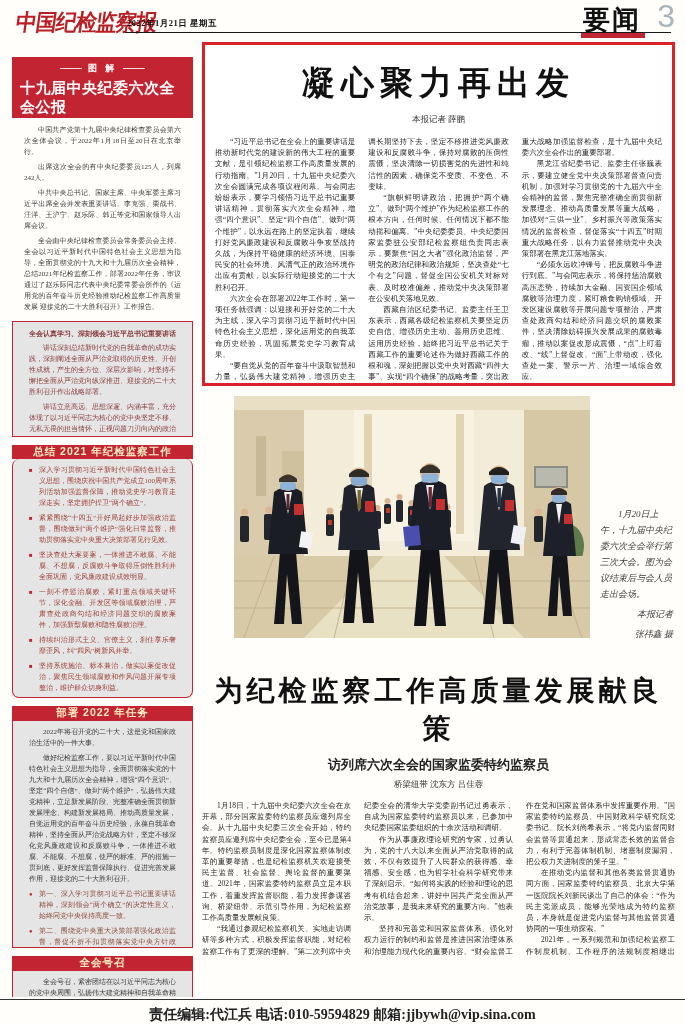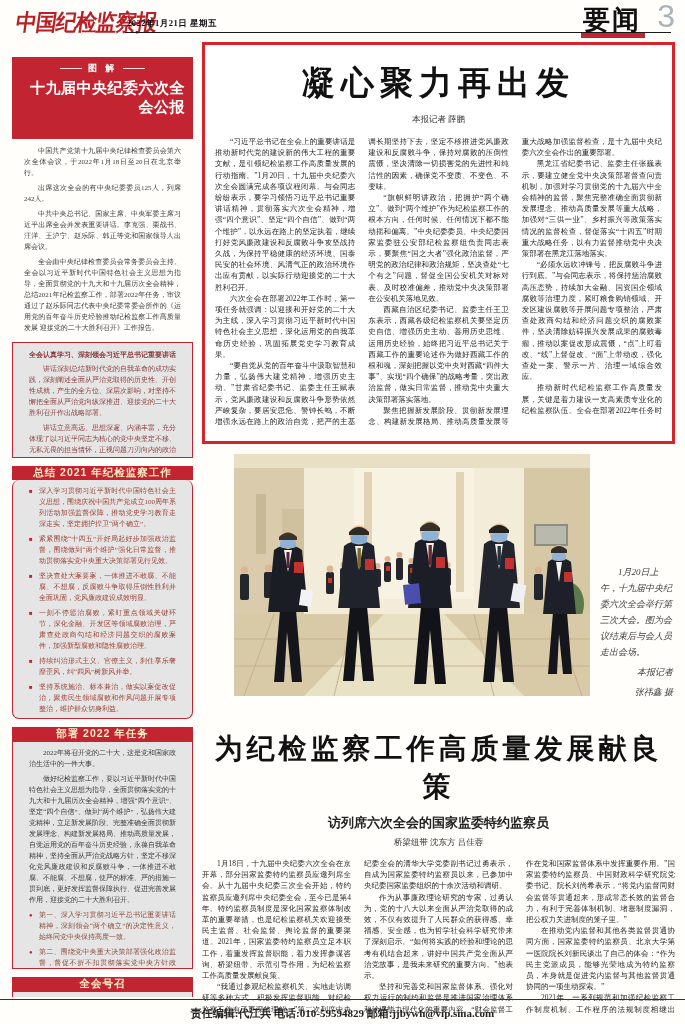--- a/index.html
+++ b/index.html
@@ -9,21 +9,21 @@
   .hdr{position:absolute;top:0;left:0;right:0;height:45px;}
   .masthead{position:absolute;left:16px;top:8px;font-size:21px;font-weight:900;color:#b82026;
             transform:skewX(-8deg) scaleY(1.08);letter-spacing:-1px;font-family:"DejaVu Serif",serif;}
   .hdr-date{position:absolute;left:127px;top:18px;font-size:8.5px;font-weight:bold;color:#111;letter-spacing:.5px;}
   .hdr-rule{position:absolute;left:125px;right:14px;top:32px;height:1px;background:#1a1a1a;}
   .section-name{position:absolute;right:44px;top:2px;font-size:27px;font-weight:bold;letter-spacing:2px;color:#111;}
   .section-bar{position:absolute;right:40px;top:33px;width:64px;height:5px;background:#c32431;}
   .page-num{position:absolute;right:10px;top:-2px;font-size:32px;color:#a9b3ba;font-family:"Liberation Sans",sans-serif;}
   
   .leftcol{position:absolute;left:12px;top:57px;width:181px;height:940px;overflow:hidden;}
-  .ig-head{background:#c32431;color:#fff;padding:5px 8px 22px;text-align:right;}
+  .ig-head{background:#c32431;color:#fff;padding:5px 8px 1px;text-align:left;}
   .kicker{display:flex;align-items:center;justify-content:center;gap:6px;font-size:9px;letter-spacing:3px;font-weight:bold;}
   .kline{display:inline-block;width:22px;height:1px;background:rgba(255,255,255,.85);}
   .ig-title{margin-top:4px;font-size:15px;font-weight:bold;letter-spacing:.5px;font-family:"Liberation Sans",sans-serif;}
   .ig-intro{padding:7px 2px 4px;}
   .ig-intro p, .ig p{margin:0 10px 4px;font-size:7px;line-height:11px;text-align:justify;text-indent:2em;color:#3a3a3a;}
   .boxed{border:1.5px solid #c32431;padding:6px 6px 4px;margin-bottom:8px;background:#e5e5e5;}
   .study{height:104px;overflow:hidden;}
   .study-title{color:#c32431;font-weight:bold;font-size:9.5px;text-align:center;line-height:14px;margin:0 0 4px;
                font-family:"Liberation Sans",sans-serif;}
   .study p{color:#8a3c3c;}
@@ -33,21 +33,21 @@
   .sumbox p{color:#9c3f33;text-indent:0;padding-left:10px;position:relative;}
   .sumbox p::before{content:"■";color:#c32431;position:absolute;left:0;top:0;font-size:6px;}
   .taskbox{height:216px;overflow:hidden;}
   .taskbox .intro p{color:#3a3a3a;}
   .taskbox .tlist p{color:#8a4a3a;text-indent:0;padding-left:10px;position:relative;}
   .taskbox .tlist p::before{content:"●";color:#c32431;position:absolute;left:0;top:0;font-size:6px;}
   .callbox{height:58px;overflow:hidden;}
   .callbox p{color:#3a3a3a;}
   
   .main{position:absolute;left:202px;top:42px;width:473px;}
-  .feature{border:3px solid #d8232a;height:402px;padding:0 10px;box-sizing:border-box;background:#fff;overflow:hidden;}
+  .feature{border:3px solid #d8232a;height:344px;padding:0 10px;box-sizing:border-box;background:#fff;overflow:hidden;}
   .f-headline{text-align:center;font-size:33px;font-weight:bold;letter-spacing:6px;margin-top:16px;
               font-family:"Liberation Sans","DejaVu Sans",sans-serif;color:#111;}
   .byline{text-align:center;font-size:8.5px;color:#333;margin-top:8px;}
   .f-body{margin-top:10px;height:298px;overflow:hidden;column-count:3;column-gap:13px;}
   .f-body p, .a2-body p{margin:0;font-size:7.5px;line-height:11.2px;text-align:justify;text-indent:2em;color:#1f1f1f;}
   
   .photo-row{display:flex;margin-top:10px;}
   .photo-wrap{margin-left:32px;width:356px;height:242px;flex:0 0 auto;background:#e8dfc8;overflow:hidden;}
   .caption{flex:1;padding:110px 2px 0 10px;font-size:9px;line-height:16px;color:#3c3c3c;font-style:italic;}
   .caption .cap-text{text-indent:2em;}
@@ -55,21 +55,21 @@
   
   .article2{margin-top:30px;}
   .a2-headline{text-align:center;font-size:28px;font-weight:bold;letter-spacing:4px;color:#111;
                font-family:"Liberation Sans","DejaVu Sans",sans-serif;}
   .a2-subhead{text-align:center;font-size:13px;font-weight:bold;margin-top:8px;color:#222;
               font-family:"Liberation Sans",sans-serif;}
   .a2-byline{text-align:center;font-size:8.5px;color:#333;margin-top:5px;}
   .a2-body{margin-top:9px;height:168px;overflow:hidden;column-count:3;column-gap:13px;}
   
   .foot-rule{position:absolute;left:0;right:0;top:999px;height:1px;background:#333;}
-  .footer{position:absolute;left:0;right:0;top:1006px;text-align:center;font-size:11px;font-weight:bold;color:#222;}
+  .footer{position:absolute;left:0;right:0;top:1006px;text-align:center;font-size:14px;font-weight:bold;color:#222;}
 </style>
 </head>
 <body>
 
 <div class="page">
 
   <div class="hdr">
     <div class="masthead">中国纪检监察报</div>
     <div class="hdr-date">2022年1月21日  星期五</div>
     <div class="hdr-rule"></div>

